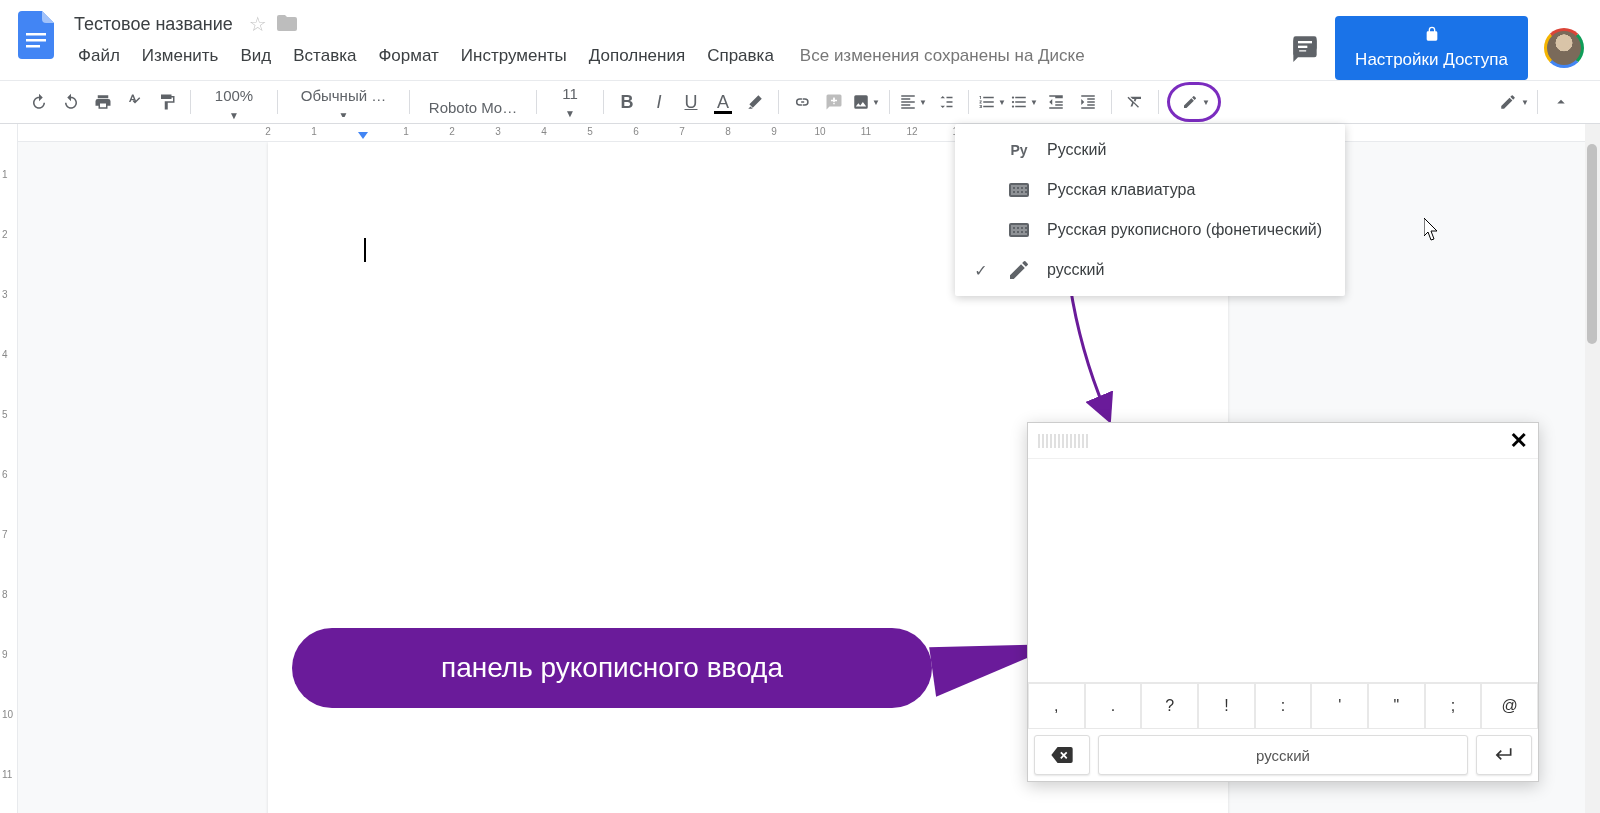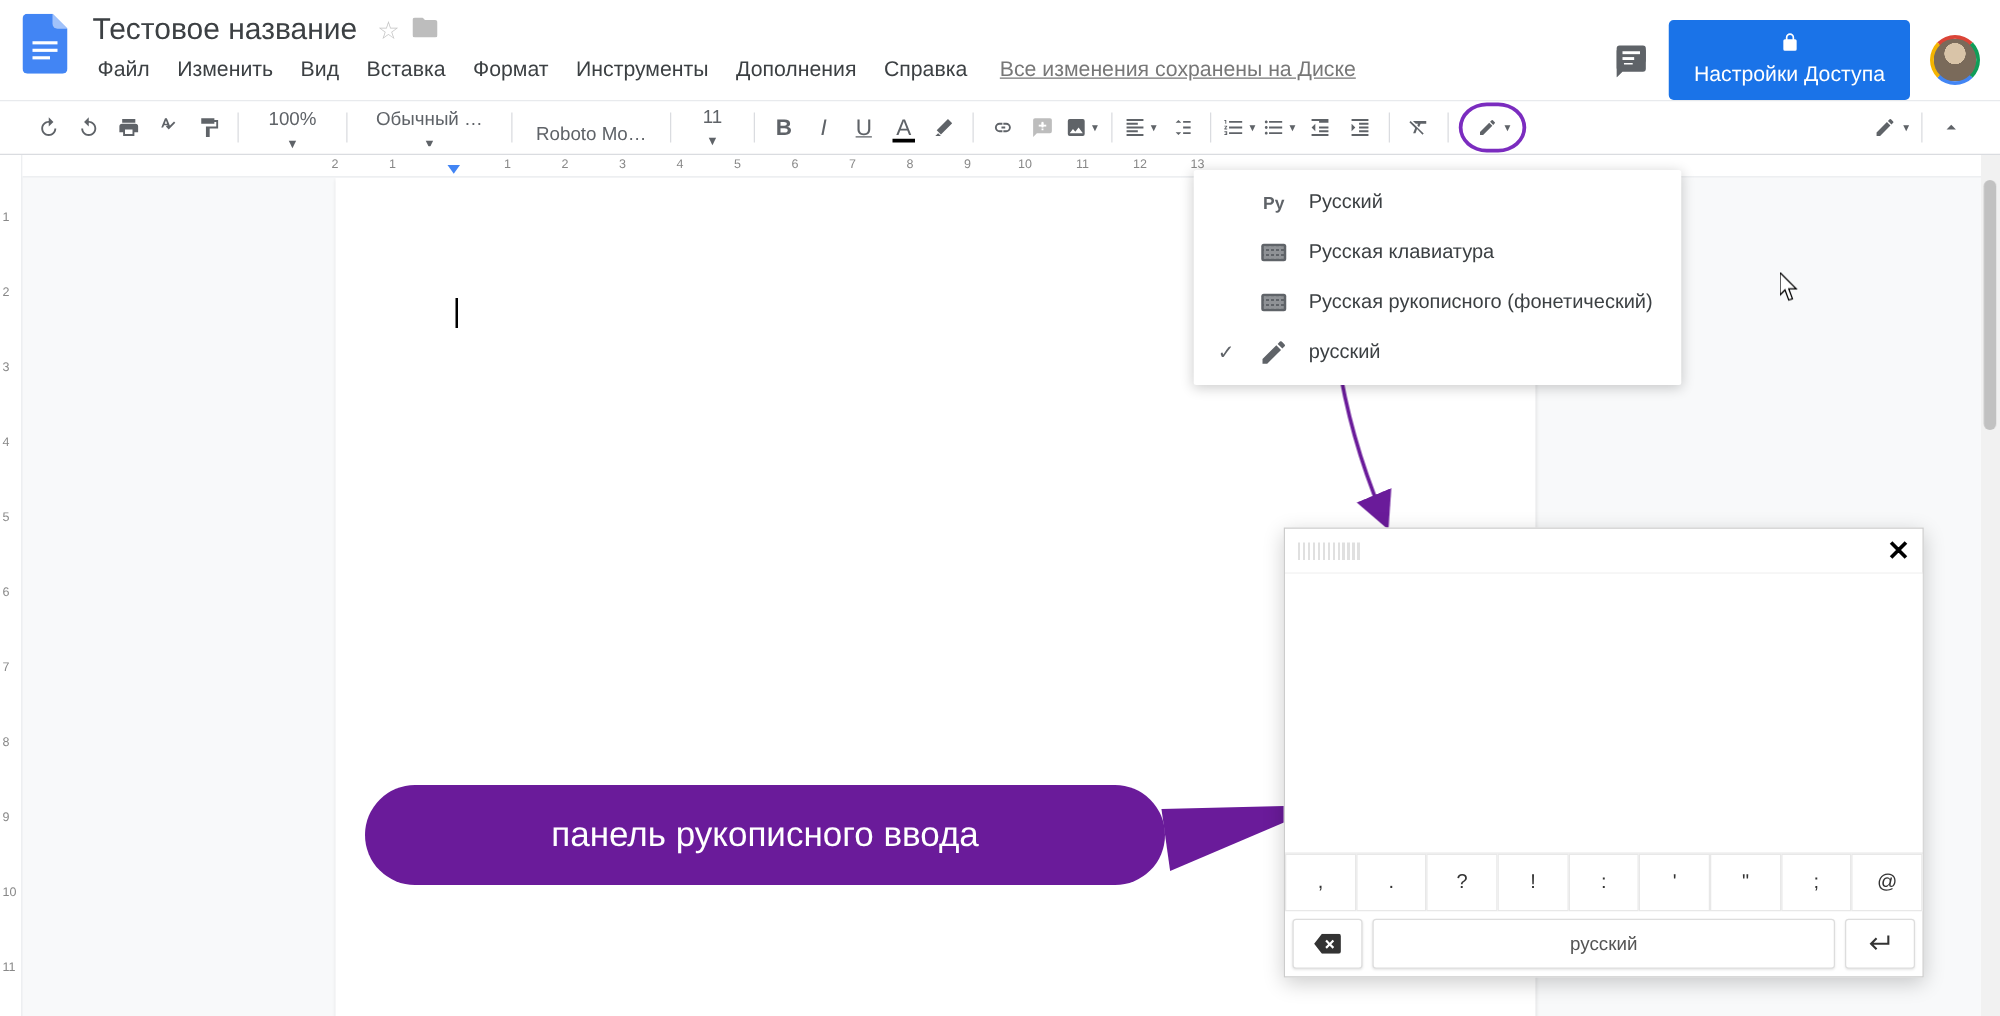--- a/index.html
+++ b/index.html
@@ -4,26 +4,26 @@
 <style>
 * { margin: 0; padding: 0; box-sizing: border-box; font-family: Arial, "Helvetica Neue", sans-serif; }
 body { width: 1600px; height: 813px; background: #fff; overflow: hidden; position: relative; }
 
 
 .header { display: flex; align-items: flex-start; padding: 8px 16px 0 16px; height: 80px; }
 .docs-icon { width: 40px; height: 54px; margin-right: 12px; display:flex; align-items:center; justify-content:center; }
 .docs-icon svg { width: 36px; height: 48px; }
 .title-area { flex: 1; }
 .title-row { display: flex; align-items: center; height: 32px; }
-.doc-title { font-size: 24px; color: #3c4043; padding: 2px 6px; }
+.doc-title { font-size: 18px; color: #3c4043; padding: 2px 6px; }
 .star-icon, .folder-icon { color: #c5c5c5; margin-left: 10px; font-size: 20px; cursor:pointer; }
 .folder-icon { color: #bdbdbd; }
 .menu-row { display: flex; gap: 2px; margin-top: 2px; }
 .menu-item { font-size: 17px; color: #3c4043; padding: 4px 10px; cursor: pointer; border-radius: 4px; }
-.save-status { font-size: 17px; color: #777; text-decoration: underline; margin-left: 14px; align-self:center; }
+.save-status { font-size: 17px; color: #777; margin-left: 14px; align-self:center; }
 .header-right { display: flex; align-items: center; gap: 16px; margin-left: auto; padding-top: 8px;}
 .comments-icon { width: 28px; height: 28px; color: #5f6368; cursor:pointer; }
 .share-btn { background: #1a73e8; color: #fff; border: none; border-radius: 4px; padding: 10px 20px; font-size: 17px; font-weight: 500; display: flex; align-items: center; gap: 8px; cursor:pointer;flex-direction:column; }
 .avatar { width: 40px; height: 40px; border-radius: 50%; background: radial-gradient(circle at 50% 35%, #d9c4a8 30%, #7a6a5a 31%); border: 3px solid; border-color: #db4437 #0f9d58 #4285f4 #f4b400; }
 
 
 .toolbar { height: 44px; border-top: 1px solid #e8eaed; border-bottom: 1px solid #dadce0; display: flex; align-items: center; padding: 0 24px; gap: 2px; background:#fff; }
 .tb-btn { width: 30px; height: 30px; display: flex; align-items: center; justify-content: center; color: #5f6368; cursor: pointer; border-radius: 2px; font-size: 18px; position:relative;}
 .tb-sep { width: 1px; height: 24px; background: #dadce0; margin: 0 6px; }
 .tb-select { display: flex; align-items: center; gap: 6px; color: #5f6368; font-size: 15px; padding: 0 6px; cursor:pointer; height:30px;flex-direction:column; }
@@ -43,21 +43,21 @@
 .vruler .vt { position:absolute; left:2px; transform: translateY(-50%);}
 .hruler-wrap { flex:1; display:flex; flex-direction:column; }
 .hruler { height: 18px; background: #fff; border-bottom: 1px solid #e8eaed; position:relative; font-size:10px; color:#888; }
 .hruler .ht { position:absolute; top:2px; transform:translateX(-50%);}
 .hruler .marker { position:absolute; top:8px; width:0; height:0; border-left:5px solid transparent; border-right:5px solid transparent; border-top:7px solid #4285f4; }
 .page-container { flex:1; overflow:auto; display:flex; justify-content:flex-start; padding-left: 250px; }
 .page { width: 960px; min-height: 1200px; background: #fff; box-shadow: 0 1px 3px rgba(0,0,0,0.12); margin-top: 0; padding: 96px; position:relative; }
 .cursor { width: 2px; height: 24px; background: #000; }
 
 
-.input-dropdown { position: absolute; top: 136px; left: 955px; width: 390px; background: #fff; box-shadow: 0 2px 10px rgba(0,0,0,0.2); border-radius: 2px; z-index: 50; padding: 6px 0; }
+.input-dropdown { position: absolute; top: 124px; left: 955px; width: 390px; background: #fff; box-shadow: 0 2px 10px rgba(0,0,0,0.2); border-radius: 2px; z-index: 50; padding: 6px 0; }
 .dd-item { display: flex; align-items: center; height: 40px; padding: 0 16px 0 16px; gap: 16px; font-size: 16px; color: #3c4043; cursor:pointer; }
 .dd-check { width: 20px; color: #5f6368; font-size: 16px; text-align:center; }
 .dd-icon { width: 24px; color: #5f6368; display:flex; align-items:center; justify-content:center; }
 .dd-icon .ru { font-weight:bold; font-size:14px; }
 .dd-icon .kbd { width:20px; height:14px; background:#5f6368; border-radius:2px; position:relative; }
 .dd-icon .kbd::after { content:''; position:absolute; inset:2px; background: repeating-linear-gradient(to right, #fff 0 2px, transparent 2px 4px), repeating-linear-gradient(to bottom, #fff 0 2px, transparent 2px 4px); opacity:0.3;}
 
 
 .arrow-svg { position:absolute; top: 280px; left: 1050px; z-index: 40; pointer-events:none;}
 

